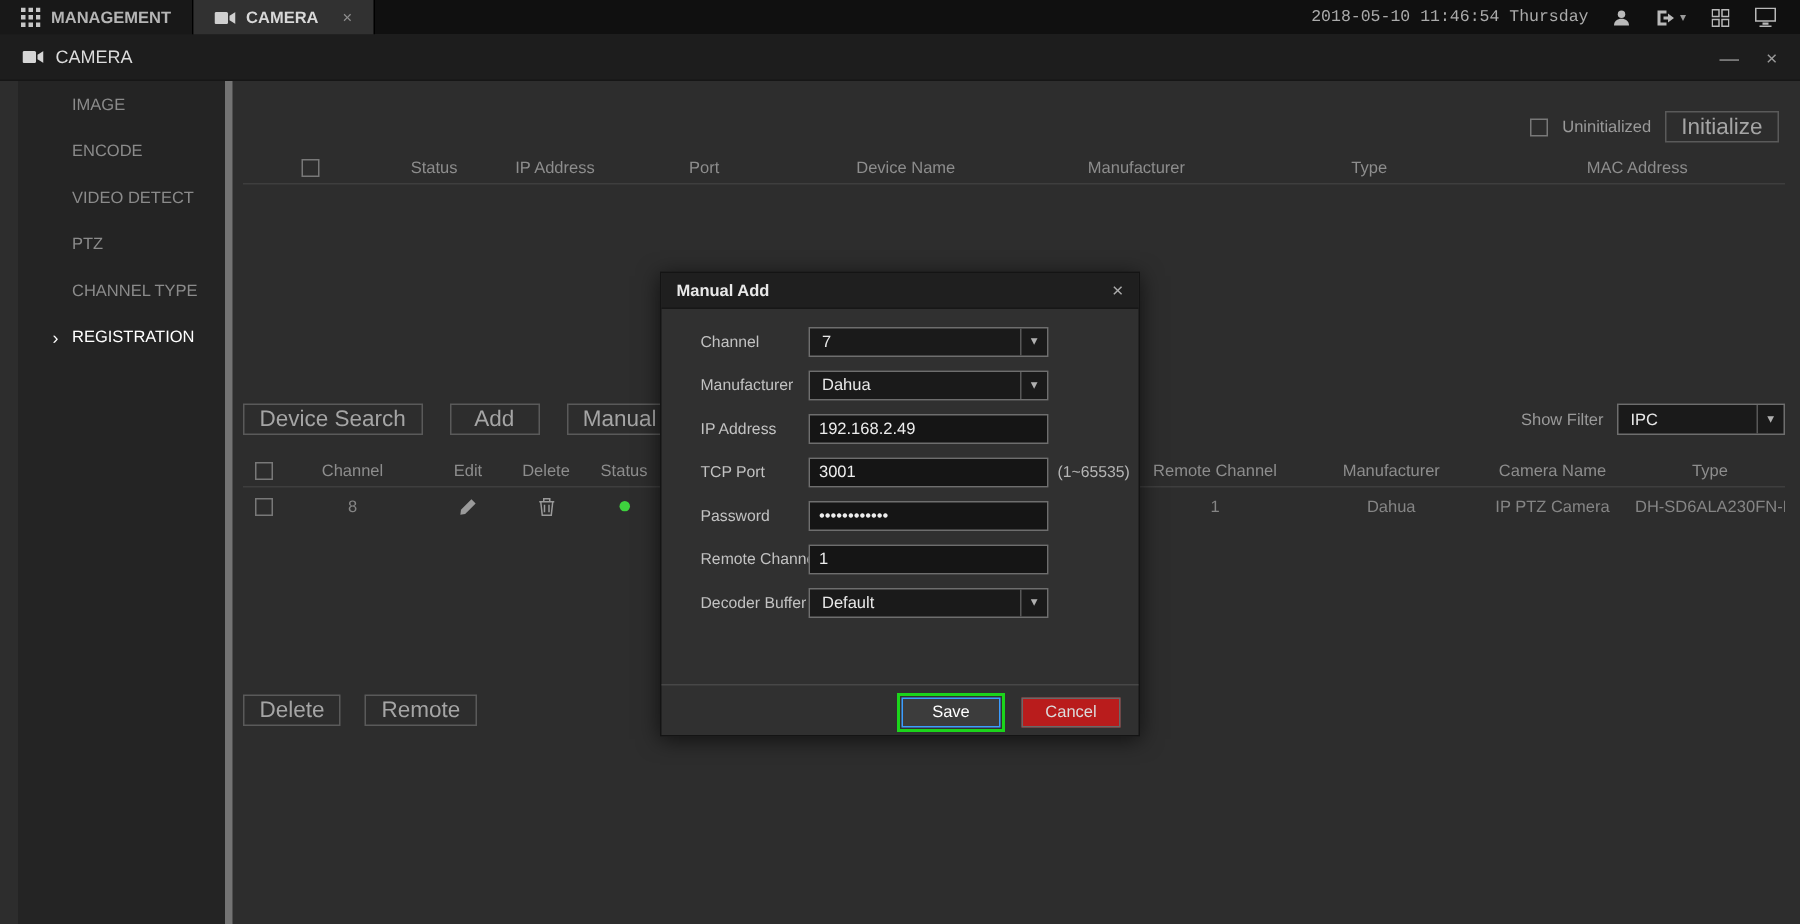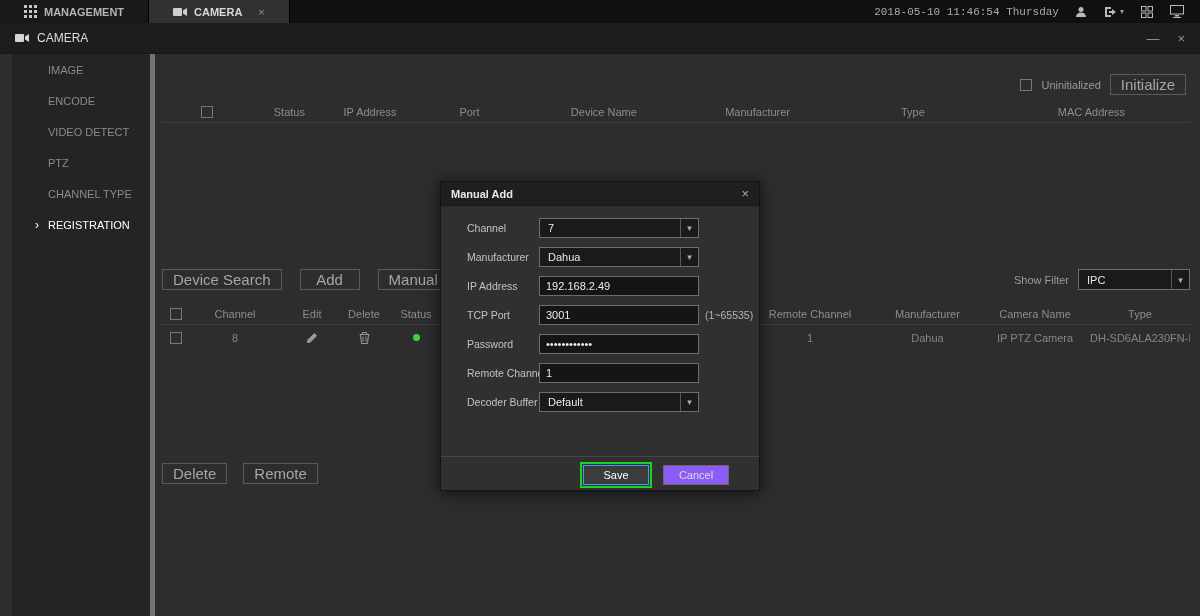--- a/index.html
+++ b/index.html
@@ -4,21 +4,21 @@
 <style>
   * { margin:0; padding:0; box-sizing:border-box; }
   html,body { background:#000; }
   .screen {
     position:relative; width:1200px; height:616px; overflow:hidden;
     background:#2d2d2d; color:#cccccc;
     font-family:"Liberation Sans","DejaVu Sans",sans-serif; font-size:11px;
   }
   
   .topbar { position:absolute; top:0; left:0; right:0; height:23px; background:#101010; display:flex; align-items:stretch; }
-  .tab { display:flex; align-items:center; gap:7px; padding:0 24px; font-size:11px; font-weight:bold; color:#b5b5b5; border-right:1px solid #000; }
+  .tab { display:flex; align-items:center; gap:7px; padding:0 14px; font-size:11px; font-weight:bold; color:#b5b5b5; border-right:1px solid #000; }
   .tab-mgmt { background:#181818; }
   .tab-camera { background:#313131; color:#d8d8d8; }
   .tab-close { margin-left:9px; font-size:11px; font-weight:normal; color:#8f8f8f; cursor:pointer; }
   .flex-spacer { flex:1; }
   .datetime { align-self:center; font-size:11px; color:#ababab; margin-right:16px;font-family:Liberation Mono, monospace; }
   .topbar-icons { display:flex; align-items:center; gap:17px; margin-right:16px; }
   .topbar-icons .ic { display:flex; align-items:center; gap:3px; }
   .chev { font-size:8px; color:#9a9a9a; }
   
   .titlebar { position:absolute; top:23px; left:0; right:0; height:31px; background:#1d1d1d; display:flex; align-items:center; gap:8px; padding:0 15px; border-bottom:1px solid #161616; }
@@ -60,22 +60,22 @@
   .dialog { position:absolute; left:440px; top:181px; width:320px; height:310px; background:#303030; border:1px solid #141414; box-shadow:0 2px 14px rgba(0,0,0,0.65); }
   .dialog-titlebar { height:24px; background:#1f1f1f; display:flex; align-items:center; padding:0 10px; border-bottom:1px solid #171717; }
   .dialog-title { font-size:11px; font-weight:bold; color:#e9e9e9; }
   .dialog-close { margin-left:auto; color:#ababab; font-size:13px; cursor:pointer; }
   .dialog-body { position:relative; height:286px; padding-top:7px; }
   .field-row { display:flex; align-items:center; height:29px; padding-left:26px; }
   .field-label { width:72px; flex:none; font-size:10.5px; color:#c2c2c2; white-space:nowrap; }
   .text-input { width:160px; height:20px; background:#151515; border:1px solid #6e6e6e; color:#ededed; font-size:11px; padding:0 6px; font-family:inherit; }
   .field-row .select { width:160px; height:20px; }
   .hint { margin-left:6px; font-size:10.5px; color:#b5b5b5; }
-  .dialog-footer { position:absolute; left:0; right:0; bottom:0; height:36px; border-top:1px solid #474747; display:flex; align-items:center; justify-content:flex-end; gap:14px; padding-right:30px; }
-  .dlg-btn { width:66px; height:20px; display:flex; align-items:center; justify-content:center; font-size:11px; background:#8b5cf6; border:1px solid #696969; color:#dcdcdc; font-family:inherit; cursor:pointer; }
+  .dialog-footer { position:absolute; left:0; right:0; bottom:0; height:36px; border-top:1px solid #474747; display:flex; align-items:center; justify-content:flex-end; gap:14px; padding-right:12px; }
+  .dlg-btn { width:66px; height:20px; display:flex; align-items:center; justify-content:center; font-size:11px; background:#b91c1c; border:1px solid #696969; color:#dcdcdc; font-family:inherit; cursor:pointer; }
   .save-btn { background:#3c3c3c; border:1px solid #3b9cff; color:#ffffff; outline:2px solid #1bd41b; outline-offset:1px; }
   svg { display:block; }
 </style>
 </head>
 <body>
 
 <div class="screen">
 
   <header class="topbar">
     <div class="tab tab-mgmt">

